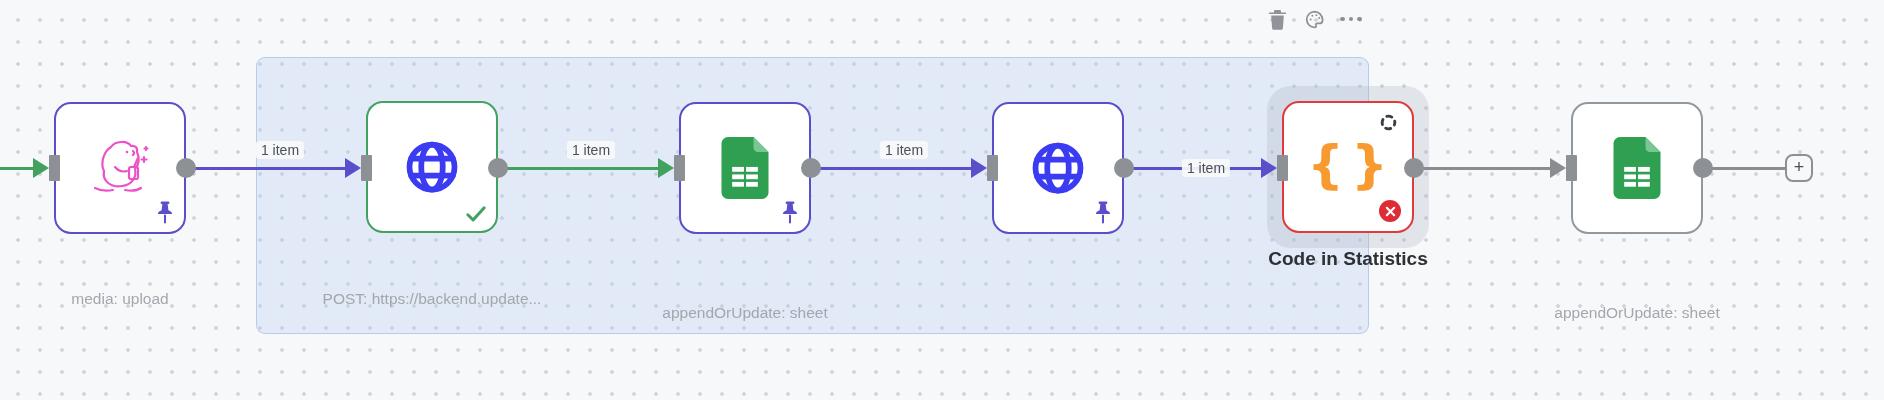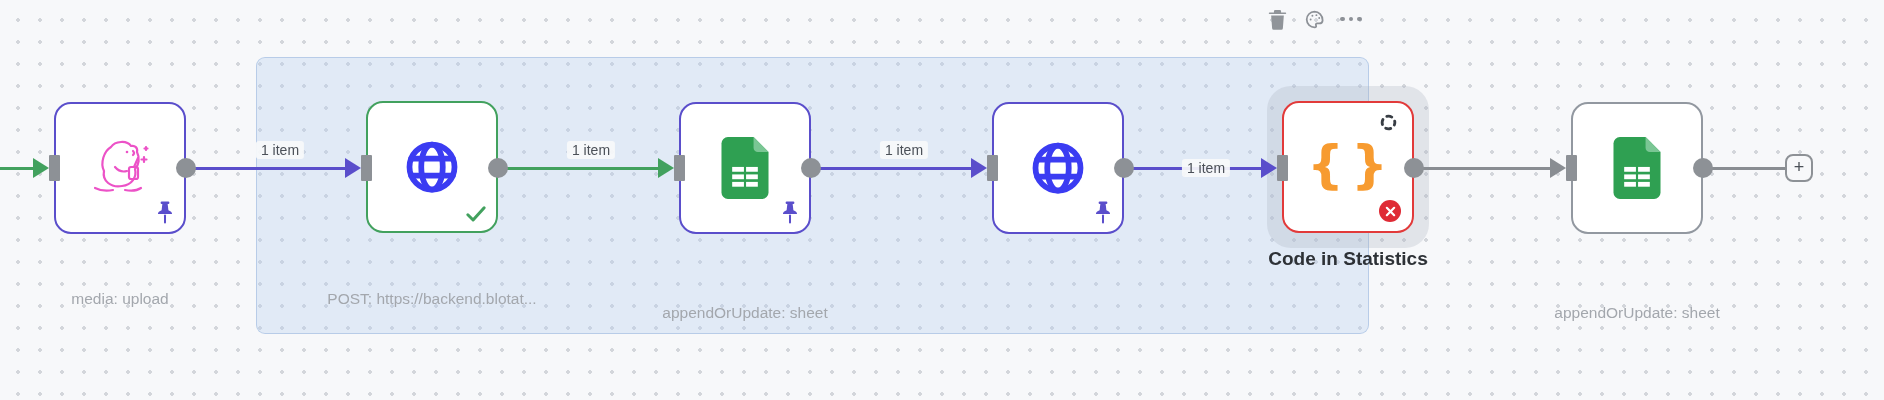--- a/index.html
+++ b/index.html
@@ -161,21 +161,21 @@
       <ellipse cx="12" cy="12" rx="4.3" ry="9"></ellipse>
       <path d="M3.7 8.6h16.6M3.7 15.4h16.6"></path>
     </svg>
     <span class="badge-check">
       <svg width="28" height="28" viewBox="0 0 24 24" fill="none" stroke="#42a15e" stroke-width="2.6" stroke-linecap="round" stroke-linejoin="round">
           <path d="M5 13.5l4.5 4.5L19 7.5"></path>
         </svg>
     </span>
   </div>
   <div class="port-out" style="left:488px"></div>
-  <div class="node-sub sub-1line" style="left:432px">POST: https://backend.blotat...</div>
+  <div class="node-sub sub-1line" style="left:432px">POST: https://backend.update...</div>
 
   <div class="node pinned" style="left:679px;top:102px">
     <svg width="48" height="62" viewBox="0 0 44 58">
       <path d="M6 0h24l14 14v38a6 6 0 0 1-6 6H6a6 6 0 0 1-6-6V6a6 6 0 0 1 6-6z" fill="#2fa052"></path>
       <path d="M30 0l14 14H34a4 4 0 0 1-4-4V0z" fill="#7ac694"></path>
       <g fill="#ffffff">
         <rect x="10" y="28" width="11" height="4.5"></rect>
           <rect x="23" y="28" width="11" height="4.5"></rect>
         <rect x="10" y="35" width="11" height="4.5"></rect>
           <rect x="23" y="35" width="11" height="4.5"></rect>

